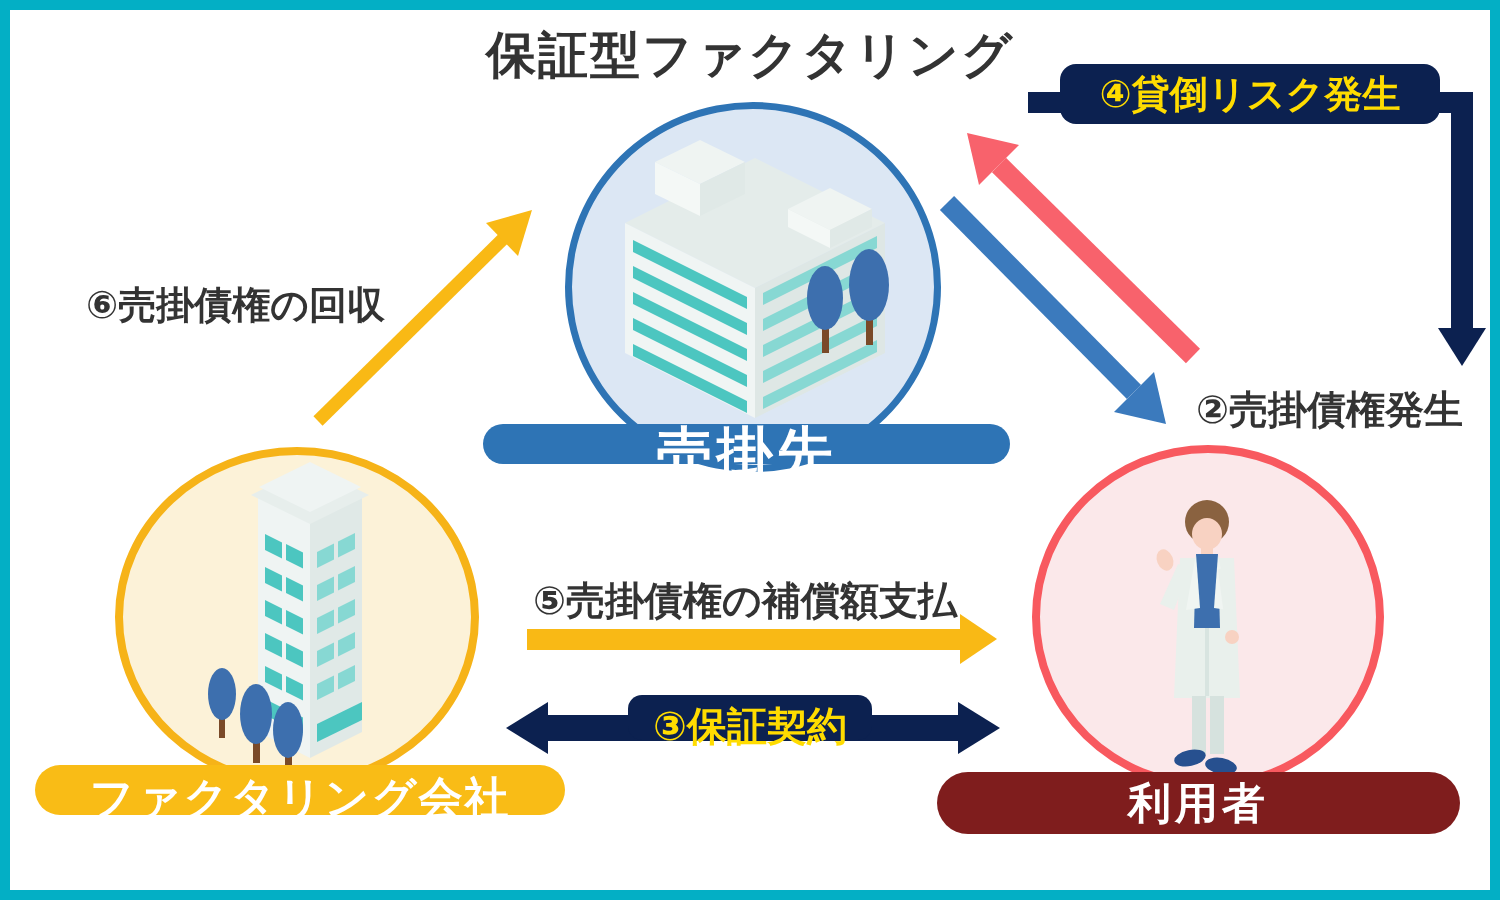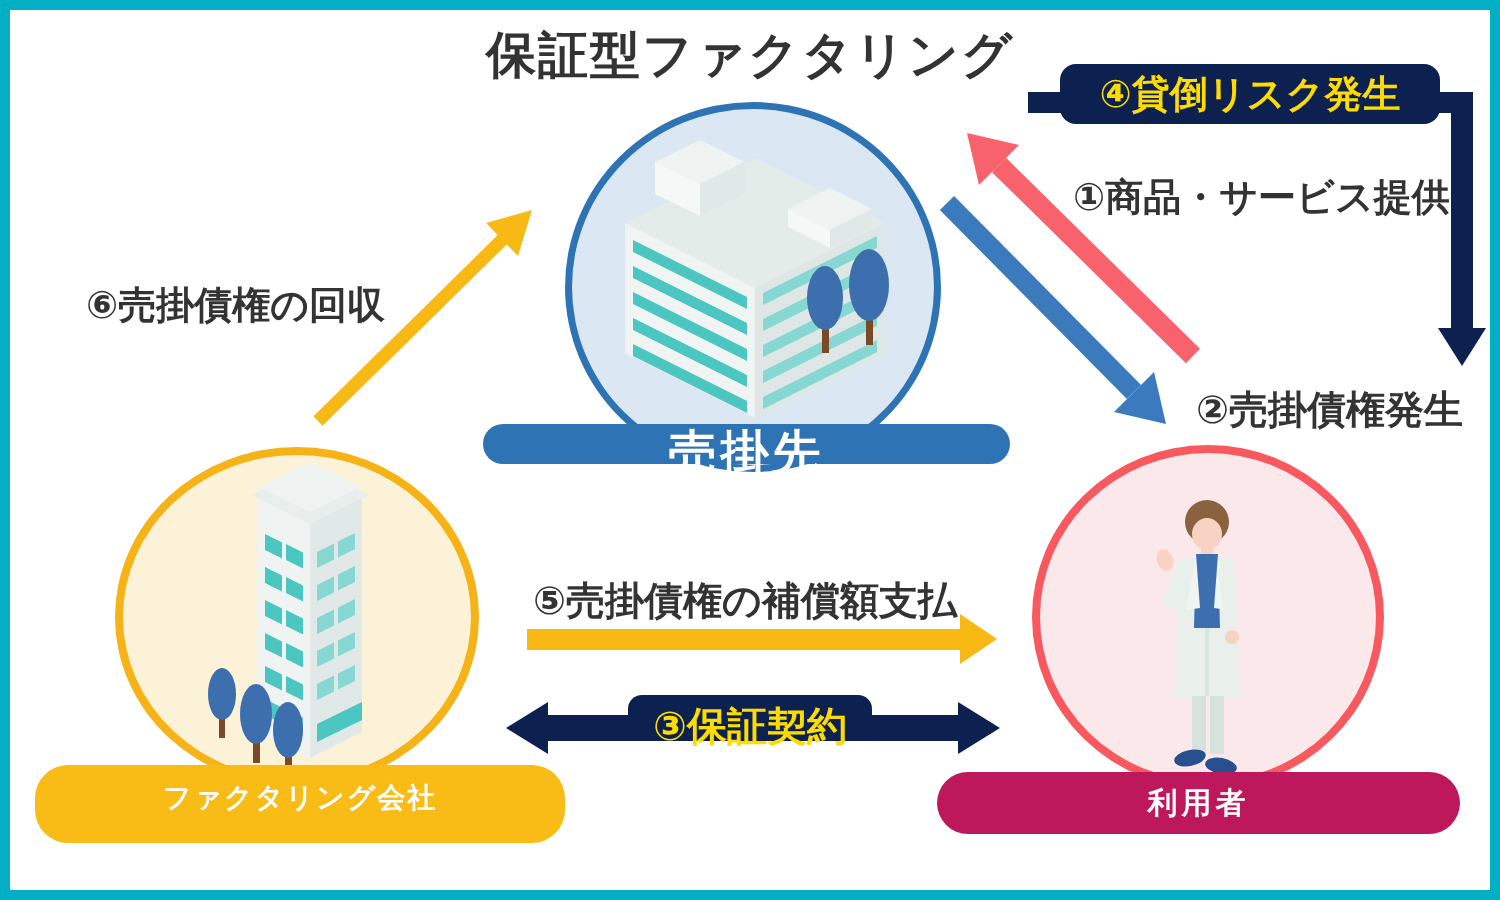--- a/index.html
+++ b/index.html
@@ -20,23 +20,23 @@
   .circle-yellow{left:115px;top:447px;width:364px;height:340px;background:#FCF2D8;border:8px solid #F6B318;}
   .circle-red{left:1032px;top:445px;width:352px;height:344px;background:#FBE8EA;border:8px solid #F8595F;}
   .art{position:absolute;z-index:5;}
   .art-a{left:600px;top:140px;width:310px;height:300px;}
   .art-b{left:165px;top:462px;width:280px;height:320px;}
   .art-p{left:1090px;top:478px;width:240px;height:300px;}
   .arrows{position:absolute;left:0;top:0;width:1500px;height:900px;z-index:20;}
   .pill{
     position:absolute;color:#ffffff;font-weight:800;text-align:center;white-space:nowrap;z-index:10;
   }
-  .pill-blue{left:483px;top:424px;width:527px;height:40px;line-height:57px;border-radius:29px;background:#2E74B5;font-size:48px;letter-spacing:4px;}
-  .pill-yellow{left:35px;top:765px;width:530px;height:78px;line-height:66px;border-radius:33px;background:#F9BC16;font-size:28px;letter-spacing:2px;}
-  .pill-red{left:937px;top:772px;width:523px;height:62px;line-height:62px;border-radius:31px;background:#be185d;font-size:30px;letter-spacing:4px;}
+  .pill-blue{left:483px;top:424px;width:527px;height:40px;line-height:57px;border-radius:29px;background:#2E74B5;font-size:56px;letter-spacing:4px;}
+  .pill-yellow{left:35px;top:765px;width:530px;height:50px;line-height:66px;border-radius:33px;background:#F9BC16;font-size:44px;letter-spacing:2px;}
+  .pill-red{left:937px;top:772px;width:523px;height:62px;line-height:62px;border-radius:31px;background:#7f1d1d;font-size:43px;letter-spacing:4px;}
   .flow-label{
     position:absolute;font-size:38px;font-weight:800;color:#333333;white-space:nowrap;z-index:30;
   }
   .label-f1{left:1073px;top:172px;}
   .label-f2{left:1196px;top:383px;font-size:39px;}
   .label-f5{left:533px;top:574px;font-size:39px;}
   .label-f6{left:86px;top:280px;text-align:center;}
   .badge{
     position:absolute;background:#0C2150;color:#FFDC00;font-weight:800;text-align:center;
     white-space:nowrap;z-index:30;
@@ -180,21 +180,20 @@
       <rect x="527" y="629" width="435" height="21" fill="#F9B915"></rect>
       <polygon points="997,639 960,614 960,664" fill="#F9B915"></polygon>
     </g>
     <g>
       <rect x="545" y="715" width="416" height="26" fill="#0C2150"></rect>
       <polygon points="506,728 548,702 548,754" fill="#0C2150"></polygon>
       <polygon points="1000,728 958,702 958,754" fill="#0C2150"></polygon>
     </g>
   </svg>
 
-  <div class="flow-label label-f1">①商品・サービス提供</div>
   <div class="flow-label label-f5">⑤売掛債権の補償額支払</div>
   <div class="flow-label label-f2">②売掛債権発生</div>
   <div class="flow-label label-f6">⑥売掛債権の回収</div>
 
   <div class="badge badge-f4">④貸倒リスク発生</div>
   <div class="badge badge-f3">③保証契約</div>
 
   <div class="frame"></div>
 </div>
 

